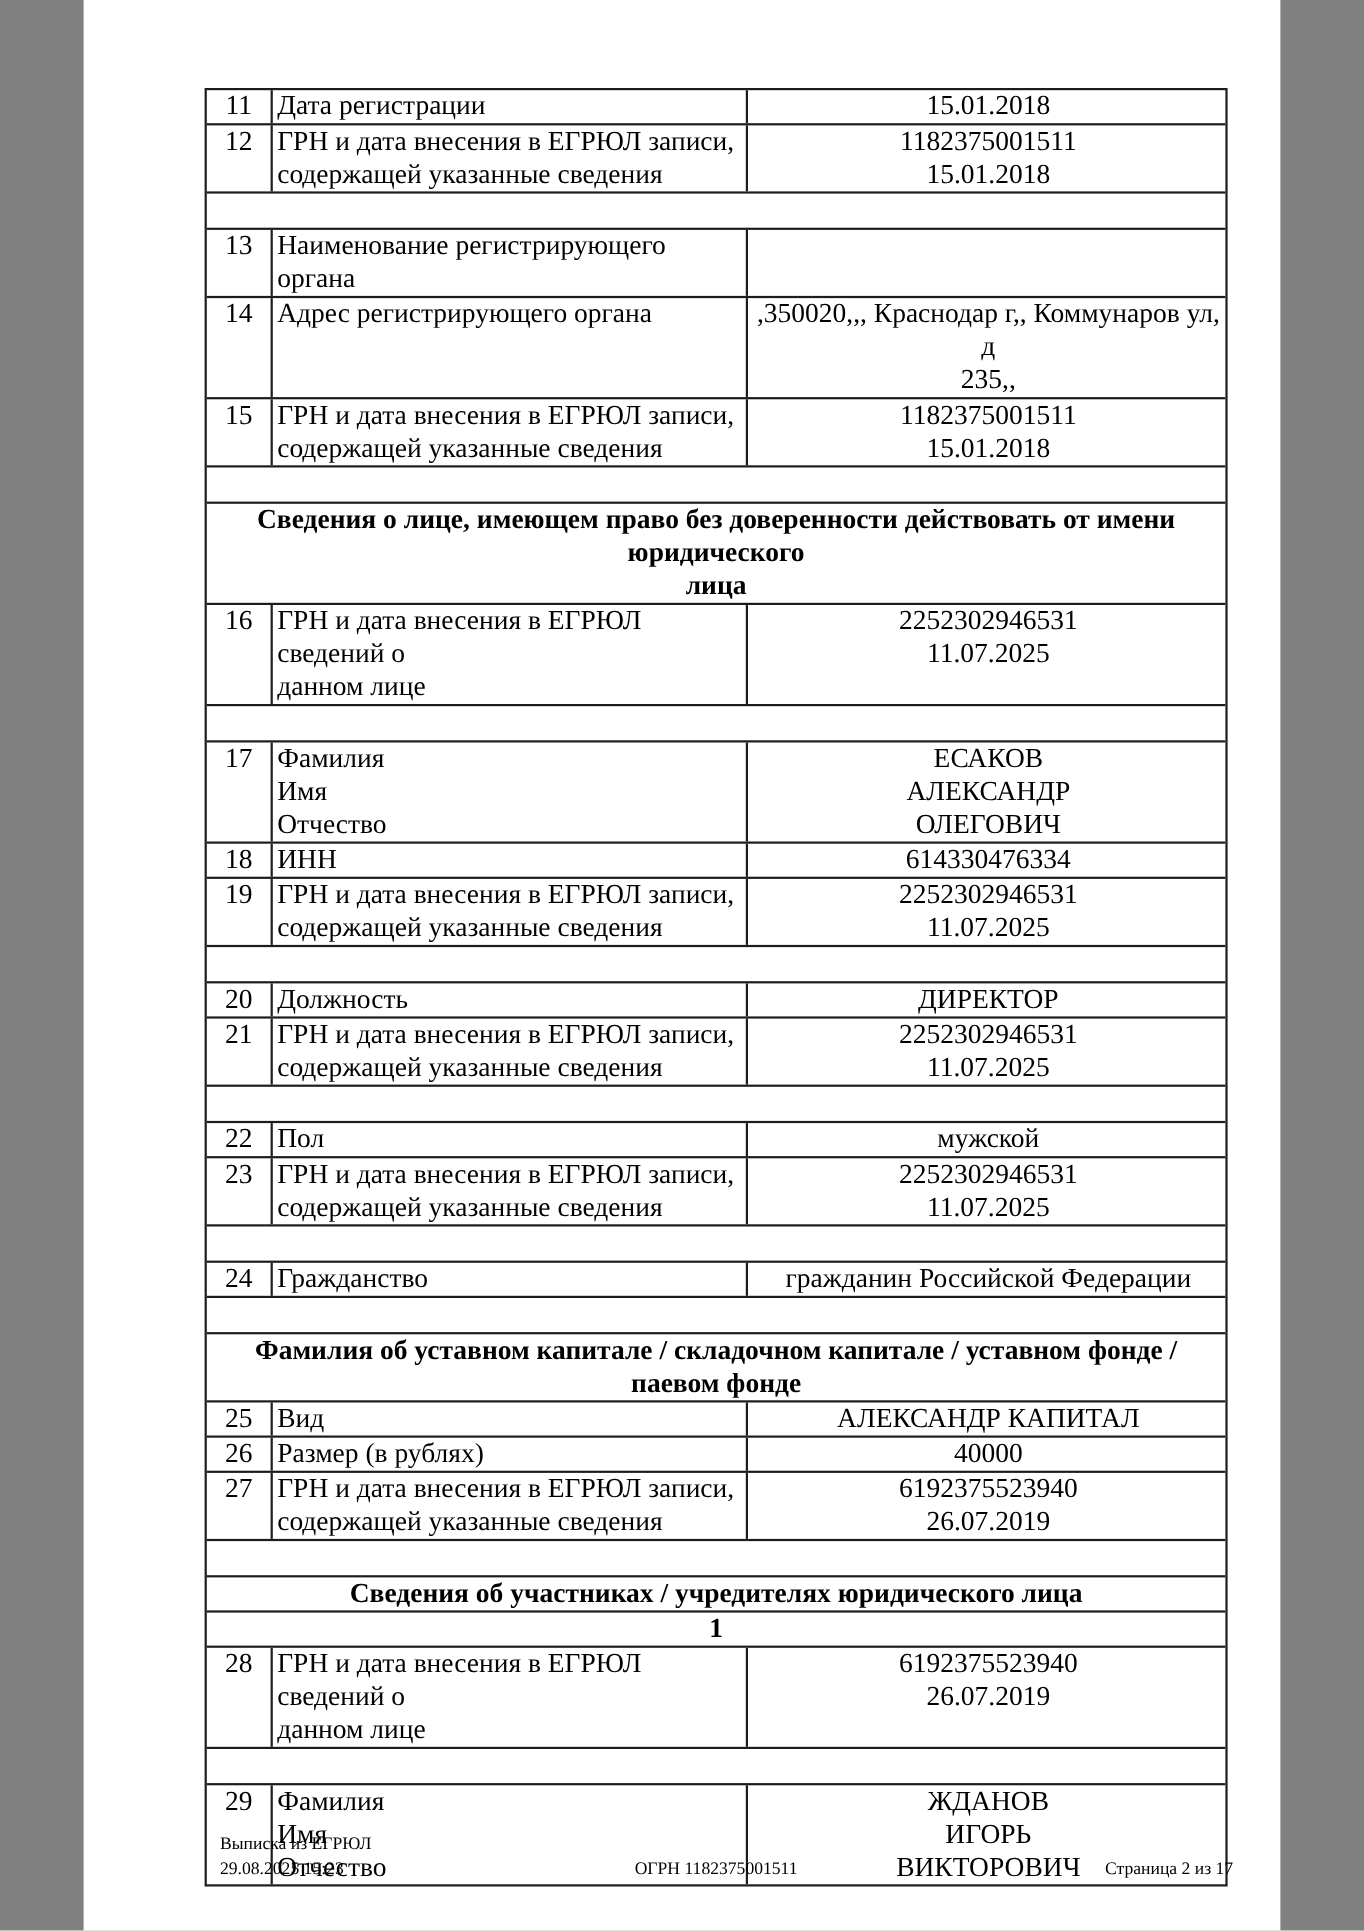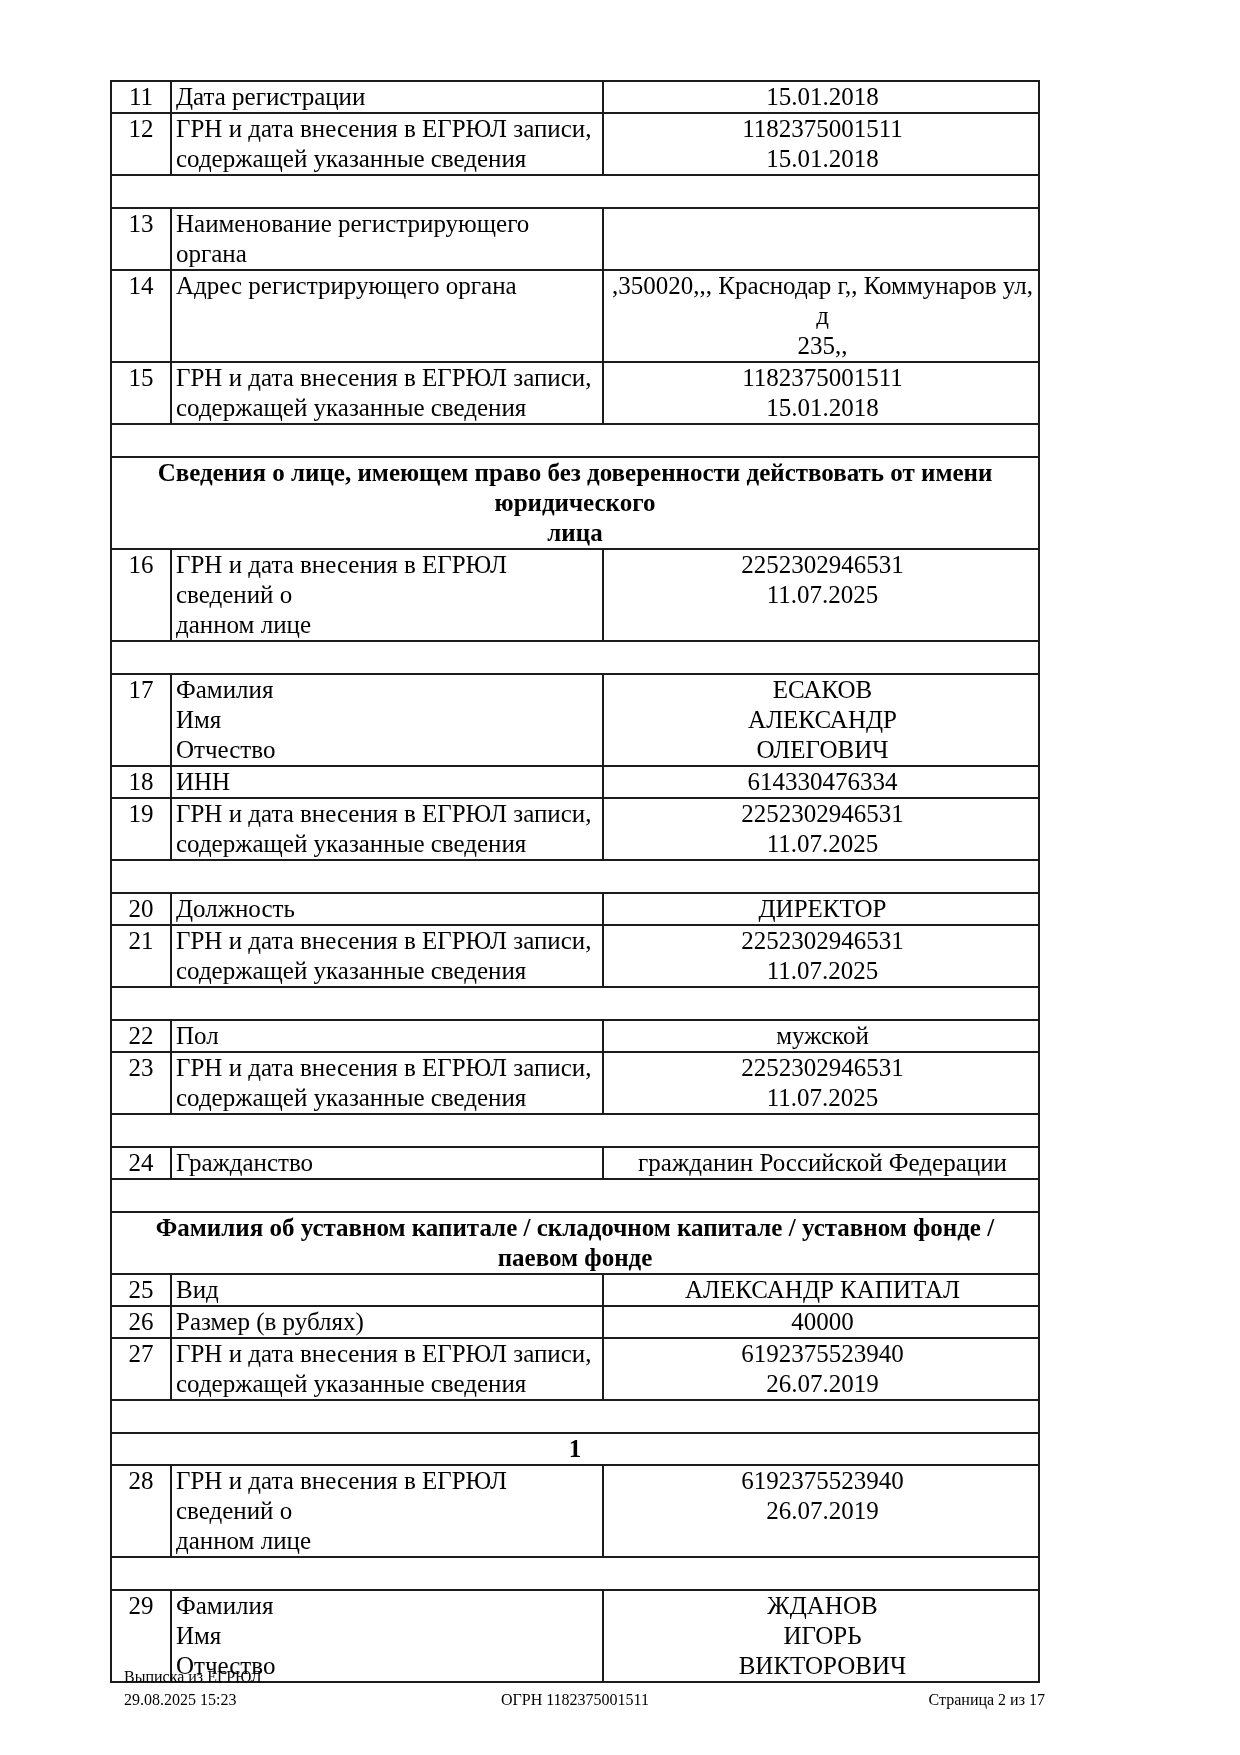--- a/index.html
+++ b/index.html
@@ -1,19 +1,19 @@
 <!DOCTYPE html>
 <html lang="ru"><head>
 <meta charset="utf-8">
 <style>
   html, body { margin: 0; padding: 0; }
   body { background: #808080; }
   .page {
     position: relative;
-    width: 1240px;
+    width: 1088px;
     height: 1755px;
     margin: 0 auto;
     background: #ffffff;
     color: #000000;
     font-family: "Liberation Serif", "DejaVu Serif", serif;
     font-size: 25px;
     line-height: 30px;
     overflow: hidden;
   }
   .doc-table {
@@ -184,20 +184,21 @@
         <div class="c-value">40000</div>
       </div>
       <div class="t-row">
         <div class="c-num">27</div>
         <div class="c-label">ГРН и дата внесения в ЕГРЮЛ записи,
 содержащей указанные сведения</div>
         <div class="c-value">6192375523940
 26.07.2019</div>
       </div>
       <div class="spacer-row"></div>
+      <div class="section-row">Сведения об участниках / учредителях юридического лица</div>
       <div class="subsection-row">1</div>
       <div class="t-row">
         <div class="c-num">28</div>
         <div class="c-label">ГРН и дата внесения в ЕГРЮЛ сведений о
 данном лице</div>
         <div class="c-value">6192375523940
 26.07.2019</div>
       </div>
       <div class="spacer-row"></div>
       <div class="t-row">

